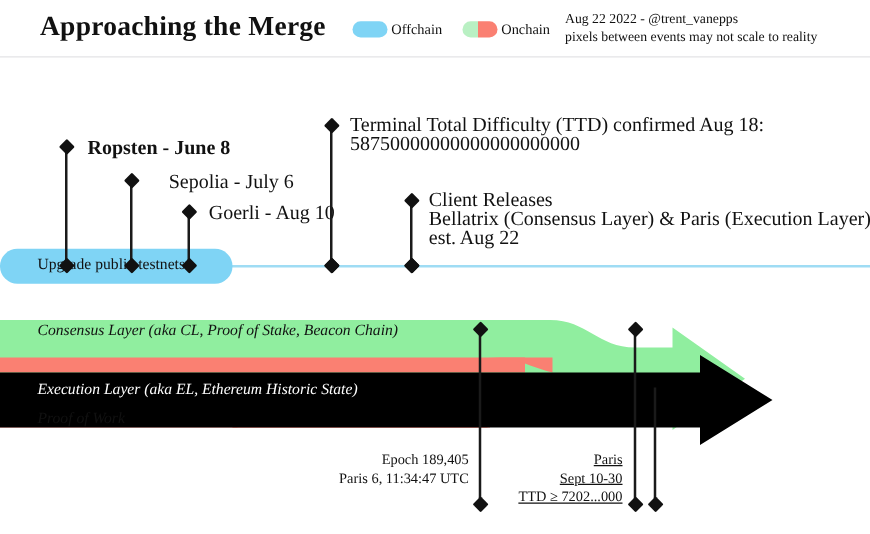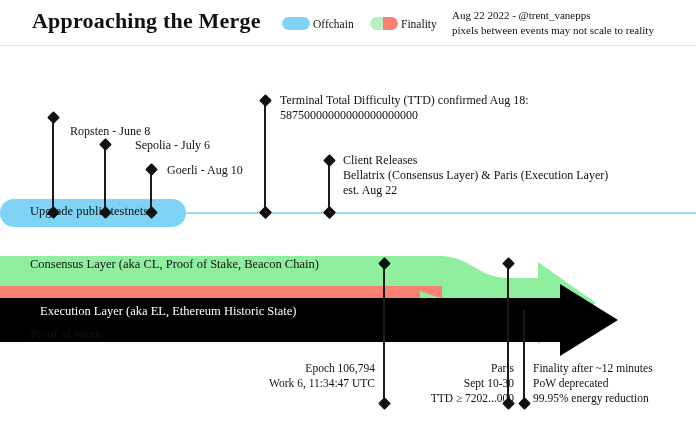--- a/index.html
+++ b/index.html
@@ -35,66 +35,66 @@
   .blueline{position:absolute;left:0;top:212px;width:696px;height:2px;background:#9fdcf4;}
   .bluepill{
     position:absolute;left:0;top:199px;width:186px;height:28px;
     background:#7fd4f5;border-radius:14px;
   }
   .bluepill span{
     position:absolute;left:30px;top:5px;font-size:12.5px;color:#111;white-space:nowrap;
   }
 
   
-  .ev{position:absolute;font-size:12px;line-height:15px;color:#111;white-space:nowrap;}
+  .ev{position:absolute;font-size:16px;line-height:15px;color:#111;white-space:nowrap;}
 
   
   .mergewrap{position:absolute;left:0;top:248px;width:696px;height:110px;}
   .bar-label{
-    position:absolute;font-size:12.5px;line-height:1;white-space:nowrap;
+    position:absolute;font-size:12.5px;line-height:1;white-space:nowrap;font-style:italic;
   }
 
   
   .note{position:absolute;font-size:11.5px;line-height:15px;color:#111;white-space:nowrap;text-align:right;}
 </style>
 </head>
 <body>
 
 <div class="canvas">
 
   <div class="header">
     <div class="title">Approaching the Merge</div>
 
     <div class="legend offchain">
       <span class="pill blue"></span>
       <span class="legend-label">Offchain</span>
     </div>
 
     <div class="legend onchain">
       <span class="pill split"></span>
-      <span class="legend-label">Finality</span>
+      <span class="legend-label">Onchain</span>
     </div>
 
     <div class="meta">
       <div>Aug 22 2022 - @trent_vanepps</div>
       <div>pixels between events may not scale to reality</div>
     </div>
   </div>
   <div class="divider"></div>
 
   <div class="blueline"></div>
 
   <div class="bluepill">
     <span>Upgrade public testnets</span>
   </div>
 
   <div class="stem" style="left:52px;top:118px;height:96px;"></div>
   <div class="dia" style="left:48.5px;top:113px;"></div>
   <div class="dia" style="left:48.5px;top:208px;"></div>
-  <div class="ev" style="left:70px;top:124px;">Ropsten - June 8</div>
+  <div class="ev" style="left:70px;top:111px;font-weight:bold;">Ropsten - June 8</div>
 
   <div class="stem" style="left:104px;top:145px;height:69px;"></div>
   <div class="dia" style="left:100.5px;top:140px;"></div>
   <div class="dia" style="left:100.5px;top:208px;"></div>
   <div class="ev" style="left:121px;top:138px;margin-left:14px;">Sepolia - July 6</div>
 
   <div class="stem" style="left:150px;top:170px;height:44px;"></div>
   <div class="dia" style="left:146.5px;top:165px;"></div>
   <div class="dia" style="left:146.5px;top:208px;"></div>
   <div class="ev" style="left:167px;top:163px;">Goerli - Aug 10</div>
@@ -128,45 +128,40 @@
       <rect x="0" y="38" width="420" height="12" fill="#fa8072"></rect>
       <rect x="0" y="76" width="190" height="18" fill="#fa8072"></rect>
       <path d="M390,38 C415,38 425,46 442,50 L442,38 Z" fill="#fa8072"></path>
       <path d="M186,76 C206,76 214,84 230,84 L390,84 L390,94 L186,94 Z" fill="#fa8072"></path>
       <rect x="186" y="76" width="206" height="18" fill="#fa8072"></rect>
 
       <path d="M0,50 L560,50 L560,36 L618,72 L560,108 L560,94 L0,94 Z" fill="#000000"></path>
     </svg>
 
     <div class="bar-label" style="left:30px;top:10px;color:#111;">Consensus Layer (aka CL, Proof of Stake, Beacon Chain)</div>
-    <div class="bar-label" style="left:40px;top:57px;color:#ffffff;">Execution Layer (aka EL, Ethereum Historic State)</div>
+    <div class="bar-label" style="left:30px;top:57px;color:#ffffff;">Execution Layer (aka EL, Ethereum Historic State)</div>
     <div class="bar-label" style="left:30px;top:80px;color:#111;">Proof of Work</div>
   </div>
 
   <div class="stem" style="left:383px;top:263px;height:140px;"></div>
   <div class="dia" style="left:379.5px;top:259px;"></div>
   <div class="dia" style="left:379.5px;top:399px;"></div>
   <div class="note" style="left:245px;top:361px;width:130px;">
-    <div>Epoch 106,794</div>
-    <div>Work 6, 11:34:47 UTC</div>
+    <div>Epoch 189,405</div>
+    <div>Paris 6, 11:34:47 UTC</div>
   </div>
 
   <div class="stem" style="left:507px;top:263px;height:140px;"></div>
   <div class="dia" style="left:503.5px;top:259px;"></div>
   <div class="dia" style="left:503.5px;top:399px;"></div>
-  <div class="note" style="left:396px;top:361px;width:118px;">
+  <div class="note" style="left:380px;top:361px;width:118px;text-decoration:underline;">
     <div>Paris</div>
     <div>Sept 10-30</div>
     <div>TTD ≥ 7202...000</div>
   </div>
 
   <div class="stem" style="left:523px;top:310px;height:93px;"></div>
   <div class="dia" style="left:519.5px;top:399px;"></div>
-  <div class="note" style="left:533px;top:361px;text-align:left;">
-    <div>Finality after ~12 minutes</div>
-    <div>PoW deprecated</div>
-    <div>99.95% energy reduction</div>
-  </div>
 
   <div class="dia" style="left:260.5px;top:208px;"></div>
   <div class="dia" style="left:324.5px;top:208px;"></div>
 
 </div>
 
 </body></html>

